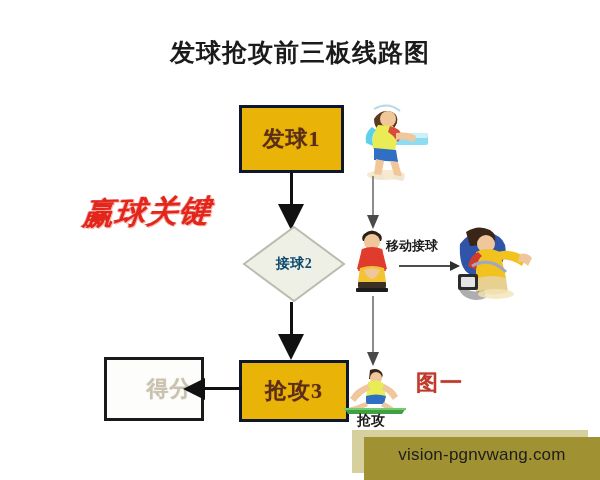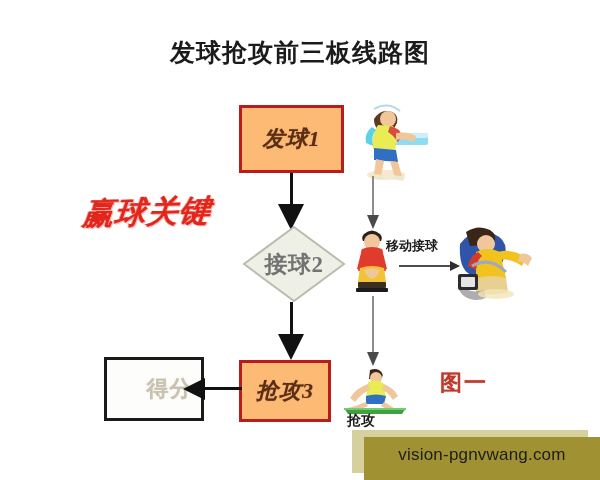--- a/index.html
+++ b/index.html
@@ -37,36 +37,35 @@
     box-sizing: border-box;
     display: flex;
     align-items: center;
     justify-content: center;
     font-family: "Liberation Serif", "DejaVu Serif", serif;
     font-size: 22px;
     font-weight: 700;
     letter-spacing: 1px;
   }
   .box-orange {
-    background: #fdba74;
-    border: 3px solid #b91c1c;
+    background: #eab308;
+    border: 3px solid #0f172a;
     color: #5a2d16;
     text-shadow: 0 0 1px rgba(90,45,22,.45);
-    font-style: italic;
   }
   .box-white {
     background: #fdfdfb;
     border: 3px solid #1a1a1a;
     color: #c9c2ae;
     text-shadow: 0 0 1px rgba(160,150,125,.5);
     padding-left: 31px;
   }
 
   #box-serve   { left: 239px; top: 105px; width: 105px; height: 68px; }
-  #box-attack  { left: 239px; top: 360px; width: 92px; height: 62px; }
+  #box-attack  { left: 239px; top: 360px; width: 110px; height: 62px; }
   #box-score   { left: 104px; top: 357px; width: 100px; height: 64px; }
 
   
   #diamond-receive {
     position: absolute;
     left: 242px;
     top: 225px;
     width: 104px;
     height: 78px;
   }
@@ -74,23 +73,23 @@
     position: absolute;
     inset: 0;
   }
   #diamond-receive .dia-label {
     position: absolute;
     inset: 0;
     display: flex;
     align-items: center;
     justify-content: center;
     font-family: "Liberation Serif", "DejaVu Serif", serif;
-    font-size: 23px;
-    font-weight: 700;
-    color: #737373;
+    font-size: 14px;
+    font-weight: 700;
+    color: #0c4a6e;
     letter-spacing: .5px;
   }
 
   
   #slogan {
     position: absolute;
     left: 83px;
     top: 186px;
     width: 175px;
     height: 52px;
@@ -160,28 +159,27 @@
 
   
   .cap {
     position: absolute;
     font-family: "Liberation Serif", "DejaVu Serif", serif;
     font-weight: 700;
     color: #1b1b1b;
     white-space: nowrap;
   }
   #label-move   { left: 386px; top: 237px; font-size: 13px; }
-  #label-attack { left: 347px; top: 412px; font-size: 14px; }
+  #label-attack { left: 357px; top: 412px; font-size: 14px; }
   #label-figure {
     left: 416px; top: 368px;
     font-size: 22px;
     color: #c0392b;
     letter-spacing: 2px;
     text-shadow: 0 0 1px rgba(150,25,20,.5);
-    margin-left: 24px;
   }
 
   
   #watermark-block {
     position: absolute;
     left: 364px; top: 437px;
     width: 236px; height: 43px;
     background: #a09232;
   }
   #watermark-shadow {

